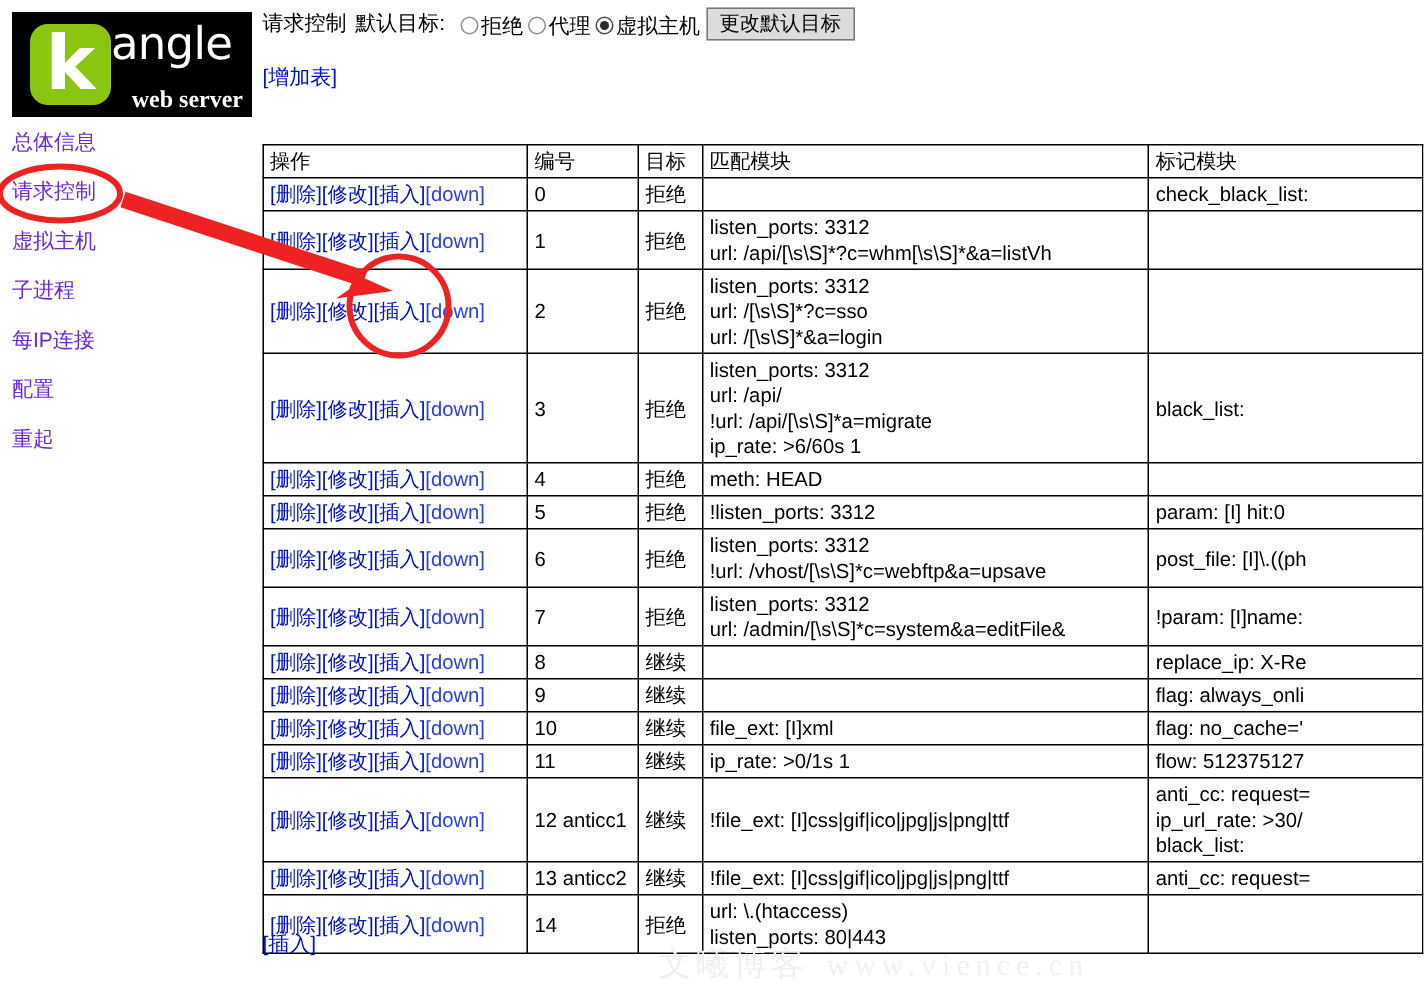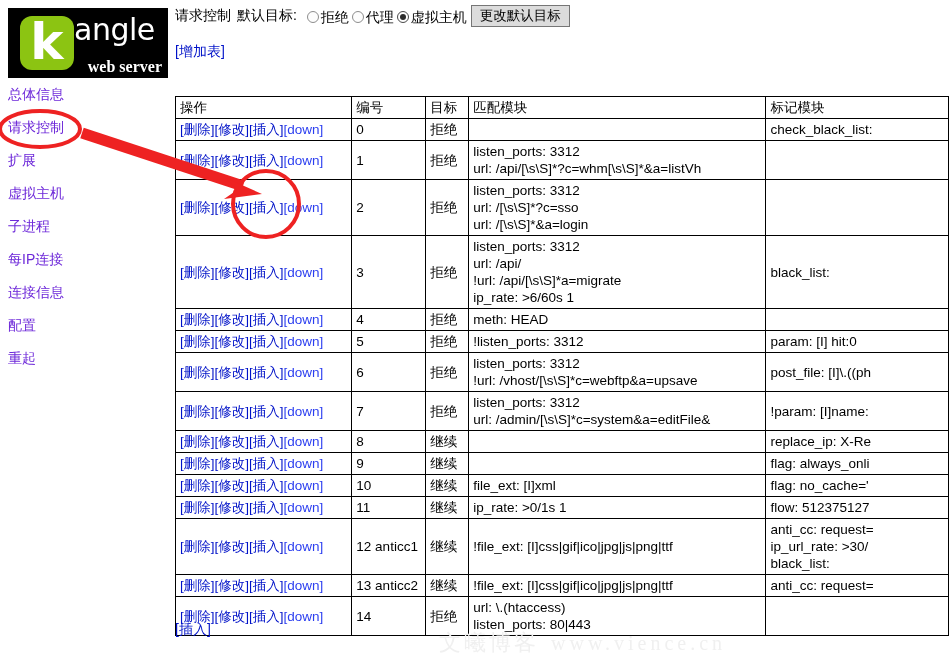--- a/index.html
+++ b/index.html
@@ -172,25 +172,23 @@
       <div class="logo-k">
         <div class="kglyph">k</div>
       </div>
       <div class="logo-word">angle</div>
       <div class="logo-sub">web server</div>
     </div>
 
     <div class="nav">
       <a class="nav-item" href="#">总体信息</a>
       <a class="nav-item" href="#">请求控制</a>
-      <a class="nav-item" href="#">扩展</a>
       <a class="nav-item" href="#">虚拟主机</a>
       <a class="nav-item" href="#">子进程</a>
       <a class="nav-item" href="#">每IP连接</a>
-      <a class="nav-item" href="#">连接信息</a>
       <a class="nav-item" href="#">配置</a>
       <a class="nav-item" href="#">重起</a>
     </div>
   </div>
 
   <div id="main">
 
     <div class="topline">
       <span class="lbl">请求控制</span>
       <span class="lbl">默认目标:</span>

